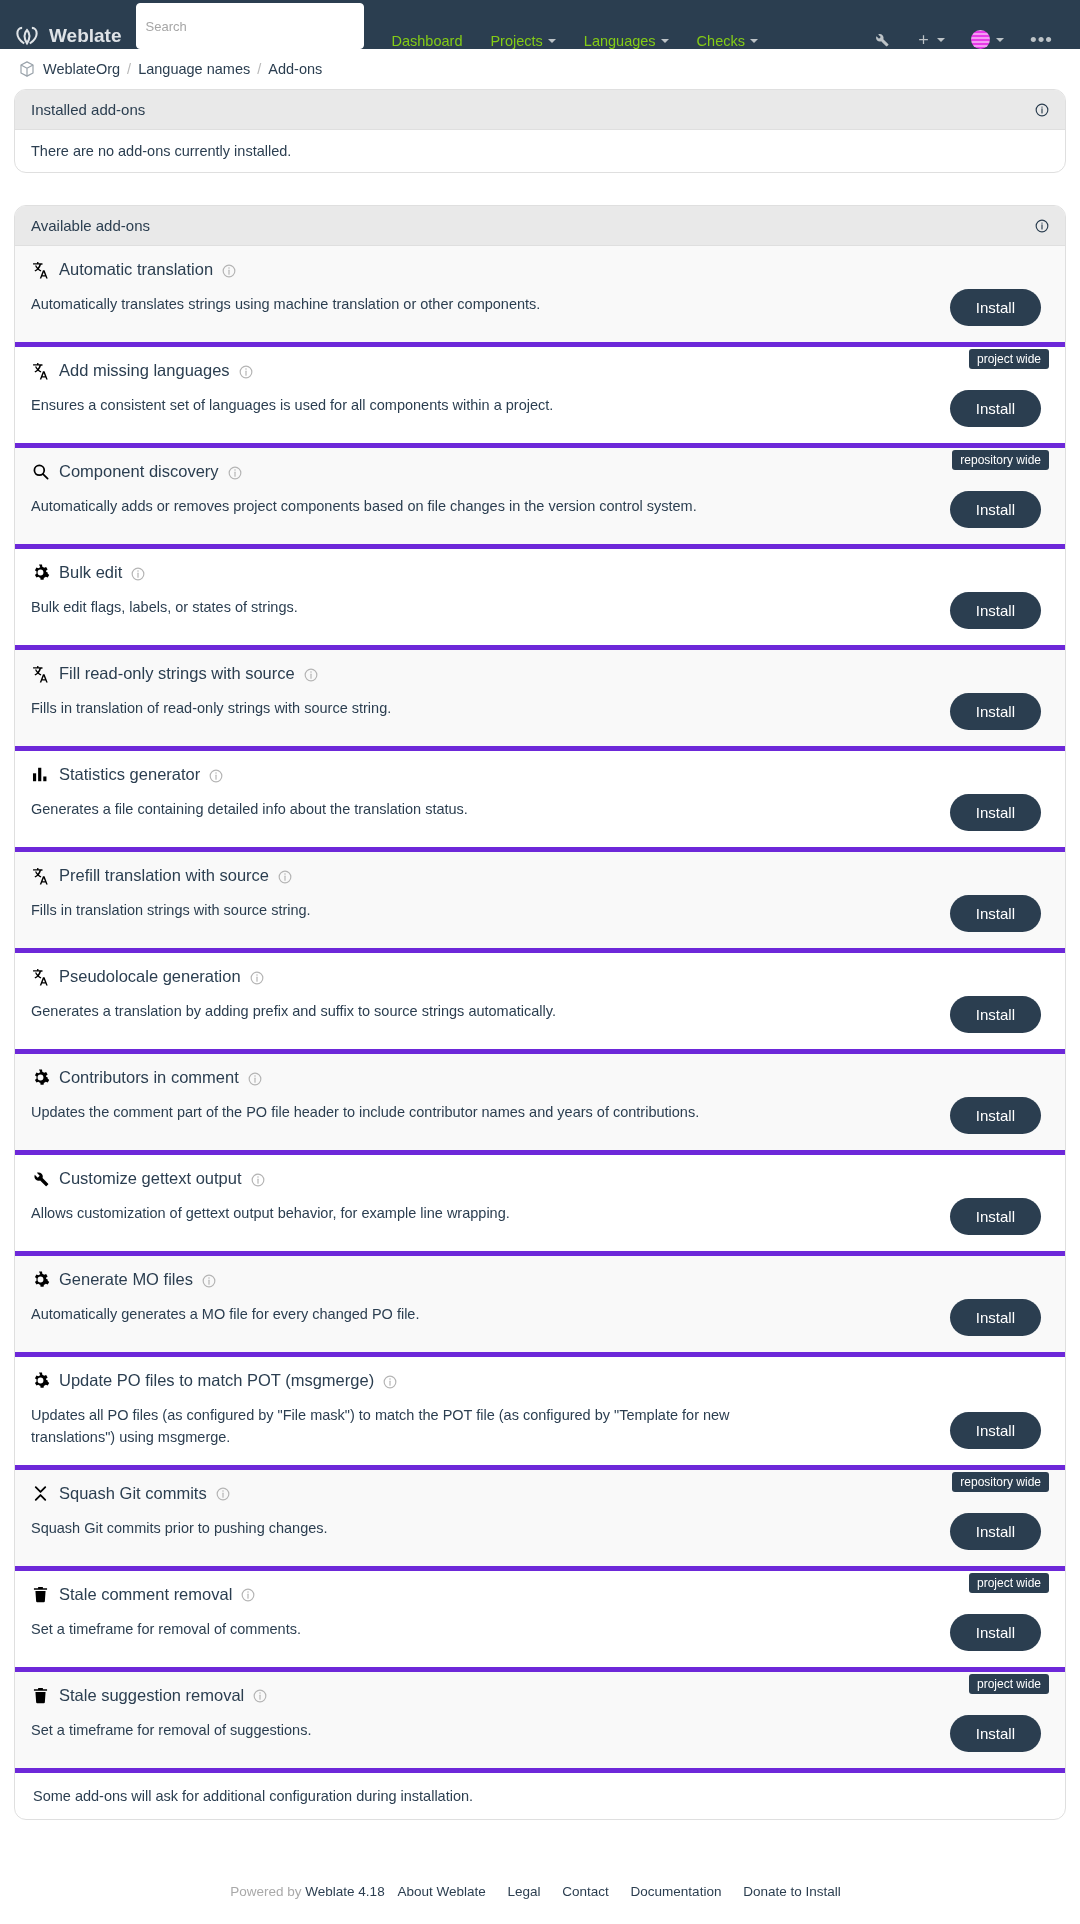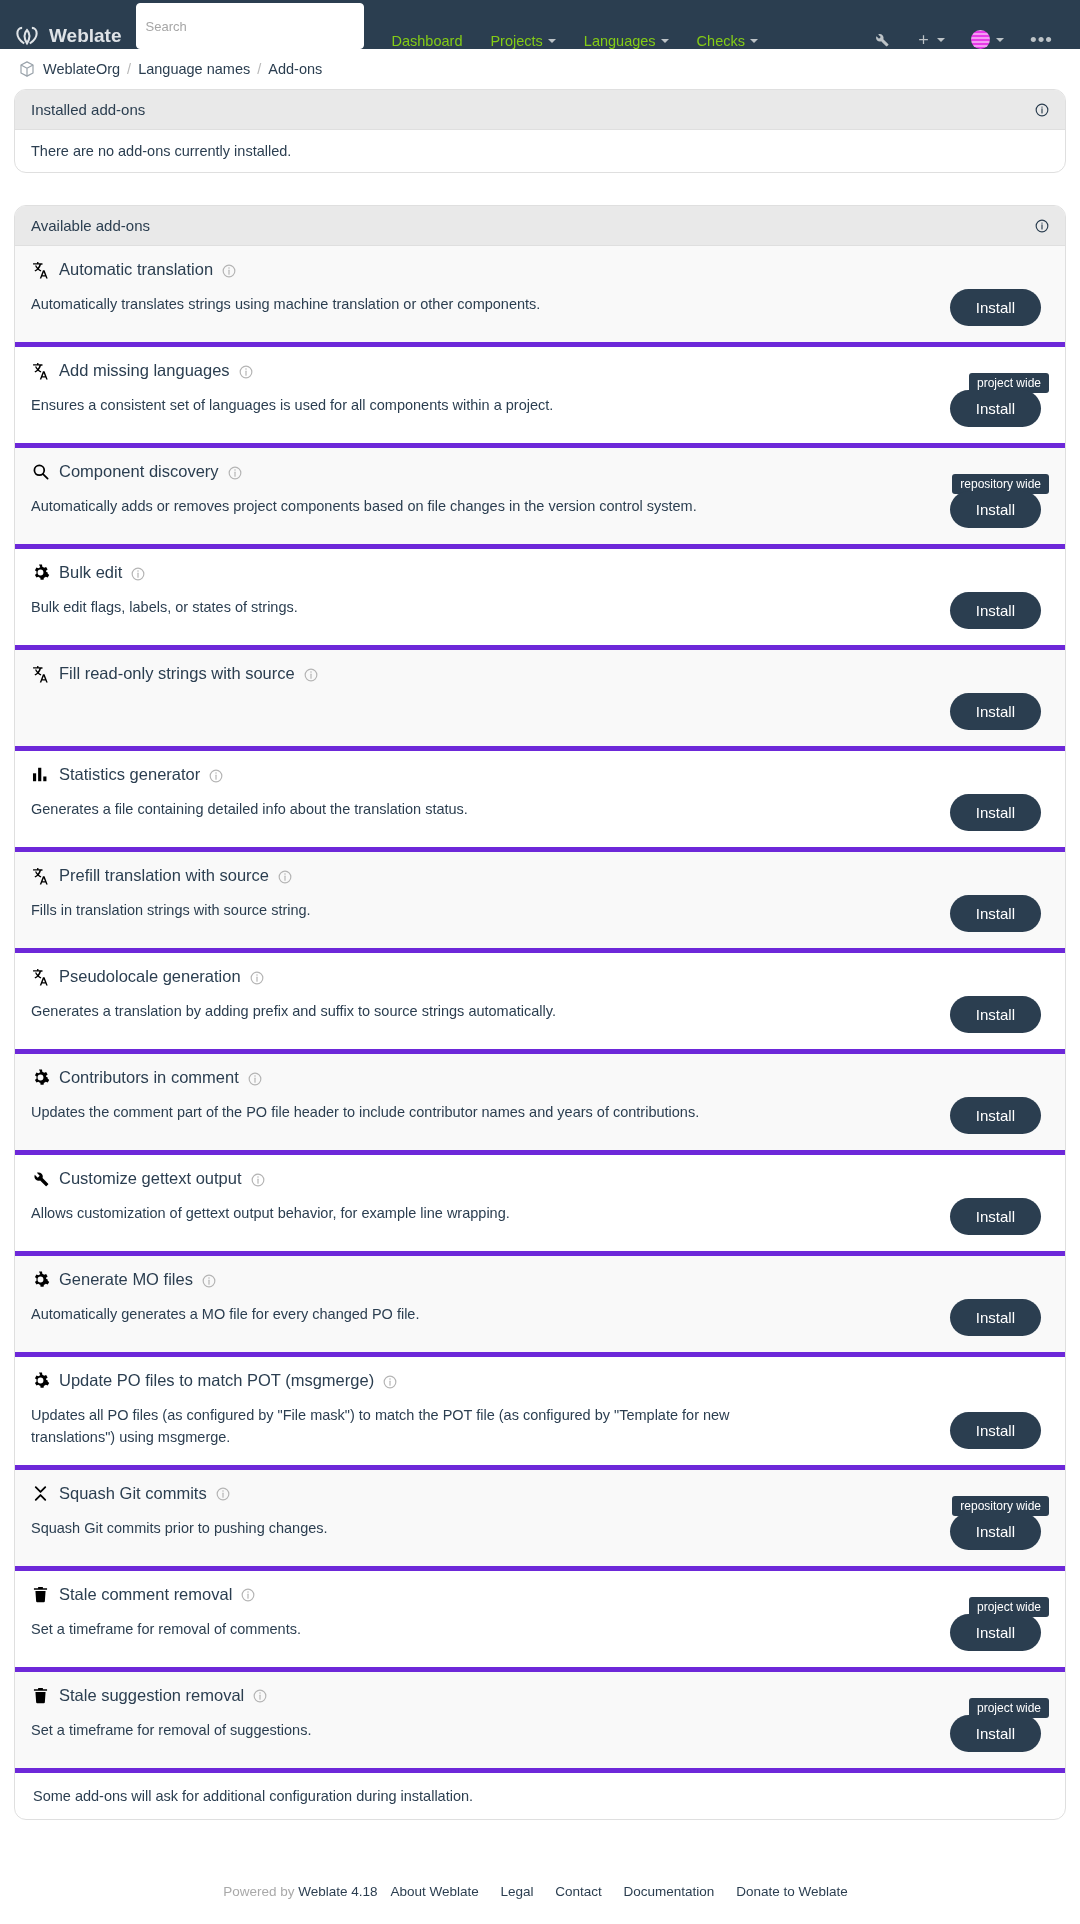--- a/index.html
+++ b/index.html
@@ -106,21 +106,21 @@
   .addon-title .ic { width:19px;height:19px;display:block;flex:none;color:#000; }
   .addon-desc {
     font-size:14.5px; color:#2b3e50; line-height:1.55;
     max-width:920px; padding-right:140px;
   }
   .info {
     width:14px;height:14px;display:inline-block;flex:none;color:#b4b4b4;vertical-align:middle;
     cursor:pointer;
   }
   .scope-badge {
-    position:absolute; right:16px; top:26px;
+    position:absolute; right:16px; top:2px;
     background:#2b3e50; color:#fff;
     font-size:12px; padding:3px 8px; border-radius:3px;
     white-space:nowrap;
   }
   .install-btn {
     position:absolute; right:24px; bottom:16px;
     background:#2b3e50; color:#fff;
     border:none; border-radius:22px;
     font-family:"Liberation Sans", sans-serif;
     font-size:15px;
@@ -311,20 +311,21 @@
             <span class="ic"><svg viewBox="0 0 24 24" fill="#000">
                 <path d="M2.6 4.2h5.1V2.6h1.7v1.6h5.1v1.7h-1.9c-.5 2-1.4 3.7-2.6 5.1 .9.8 1.9 1.5 3 2l-.7 1.6c-1.3-.6-2.5-1.4-3.5-2.4-1.1 1-2.3 1.8-3.6 2.4l-.7-1.6c1.2-.5 2.2-1.2 3.1-2C6.4 9.5 5.6 8.2 5.1 6.8h1.8c.4 1 .9 1.9 1.6 2.7 1-1.1 1.7-2.5 2.1-3.9H2.6zM15.1 13.1h2l4 10.3h-1.9l-.9-2.5h-4.4l-.9 2.5h-1.9zm1 2.3-1.5 4h3z"></path>
               </svg></span>
             <span>Fill read-only strings with source</span>
             <span class="info"><svg viewBox="0 0 24 24" fill="none" stroke="currentColor" stroke-width="2">
                 <circle cx="12" cy="12" r="10"></circle>
                 <path d="M12 10.5v7" stroke-linecap="round"></path>
                 <circle cx="12" cy="7" r="1.3" fill="currentColor" stroke="none"></circle>
               </svg></span>
           </div>
+          <div class="addon-desc">Fills in translation of read-only strings with source string.</div>
           <button class="install-btn">Install</button>
         </div>
         <div class="addon-row">
           <div class="addon-title">
             <span class="ic"><svg viewBox="0 0 24 24" fill="#000">
                 <rect x="2.5" y="10.5" width="4" height="10"></rect>
                 <rect x="9" y="3.5" width="4" height="17"></rect>
                 <rect x="15.5" y="14.5" width="4" height="6"></rect>
               </svg></span>
             <span>Statistics generator</span>
@@ -482,14 +483,14 @@
 
 </div>
 
 <div class="footer">
   <span class="muted">Powered by</span>
   <span class="powered">Weblate 4.18</span>
   <a>About Weblate</a>
   <a>Legal</a>
   <a>Contact</a>
   <a>Documentation</a>
-  <a>Donate to Weblate</a>
+  <a>Donate to Install</a>
 </div>
 
 </body></html>

